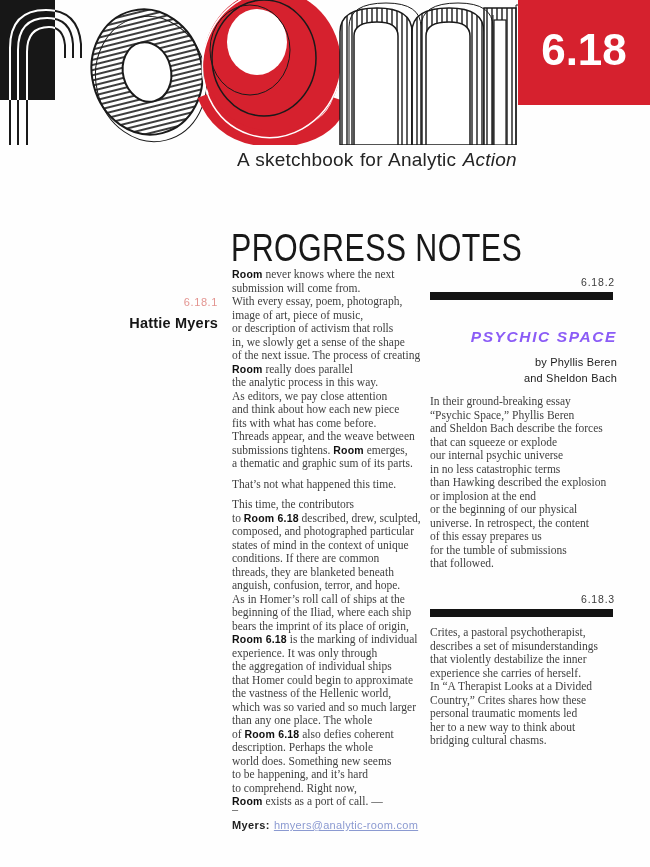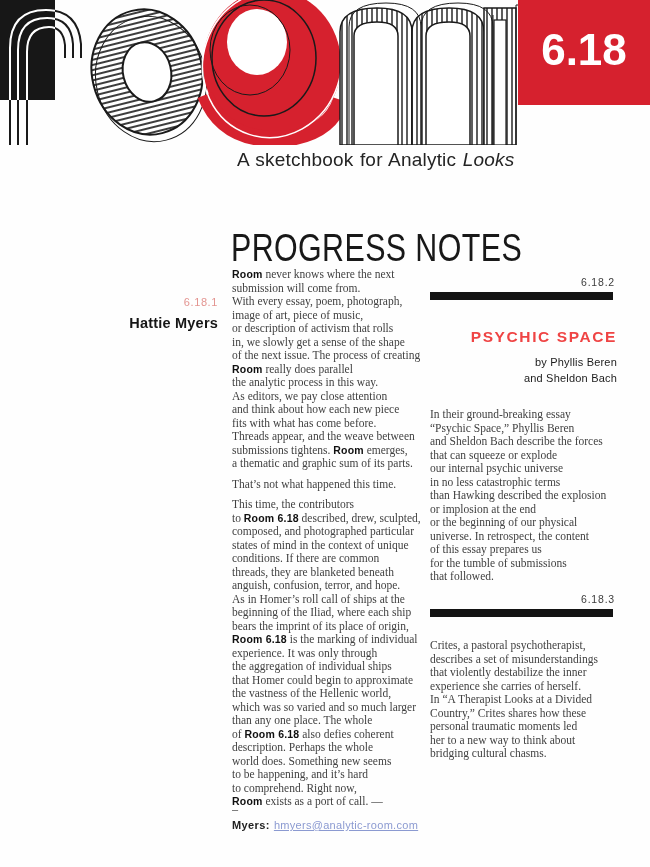--- a/index.html
+++ b/index.html
@@ -39,24 +39,24 @@
   .email-label{font-weight:700;color:#222;letter-spacing:0.4px;}
   .email-link{color:#8b9ad1;text-decoration:underline;margin-left:4px;letter-spacing:0.3px;cursor:pointer;}
 
   
   .right-sec{position:absolute;left:430px;width:187px;}
   .sec-1{top:276px;}
   .sec-2{top:593px;}
   .sec-issue{text-align:right;font-size:10.5px;color:#3c3c3c;letter-spacing:0.8px;margin:0 2px 4px 0;}
   .sec-bar{height:8px;width:183px;background:#131313;}
   .sec-title{text-align:right;font-weight:700;font-size:15.5px;line-height:21px;letter-spacing:1.6px;
-        color:#ef4444;margin-top:26px;white-space:pre-line;cursor:pointer;}
+        color:#8b5cf6;margin-top:26px;white-space:pre-line;cursor:pointer;font-style:italic;}
   .sec-byline{text-align:right;font-size:11px;line-height:15.5px;color:#1c1c1c;margin-top:8px;
         white-space:pre-line;letter-spacing:0.2px;}
-  .sec-para{margin-top:22px;}
+  .sec-para{margin-top:9px;}
 </style>
 </head>
 <body>
 
 <div class="page">
 
   <div class="logo-wrap">
     <svg viewBox="0 0 520 145" width="520" height="145" role="img" aria-label="room">
       <defs>
         <pattern id="hH" patternUnits="userSpaceOnUse" width="6" height="5">
@@ -114,21 +114,21 @@
         <path d="M484,150 V20"></path>
         <path d="M507,150 V10 H516"></path>
       </g>
     </svg>
   </div>
 
   <div class="issue-badge">
     <span>6.18</span>
   </div>
 
-  <div class="tagline"><span>A sketchbook for Analytic </span><span class="it">Looks</span></div>
+  <div class="tagline"><span>A sketchbook for Analytic </span><span class="it">Action</span></div>
 
   <h1 class="page-title">PROGRESS NOTES</h1>
 
   <div class="side-issue">6.18.1</div>
   <div class="side-author">Hattie Myers</div>
 
   <div class="left-col">
     <p class="body-copy"><b class="room-bold">Room</b> never knows where the next
 submission will come from.
 With every essay, poem, photograph,

